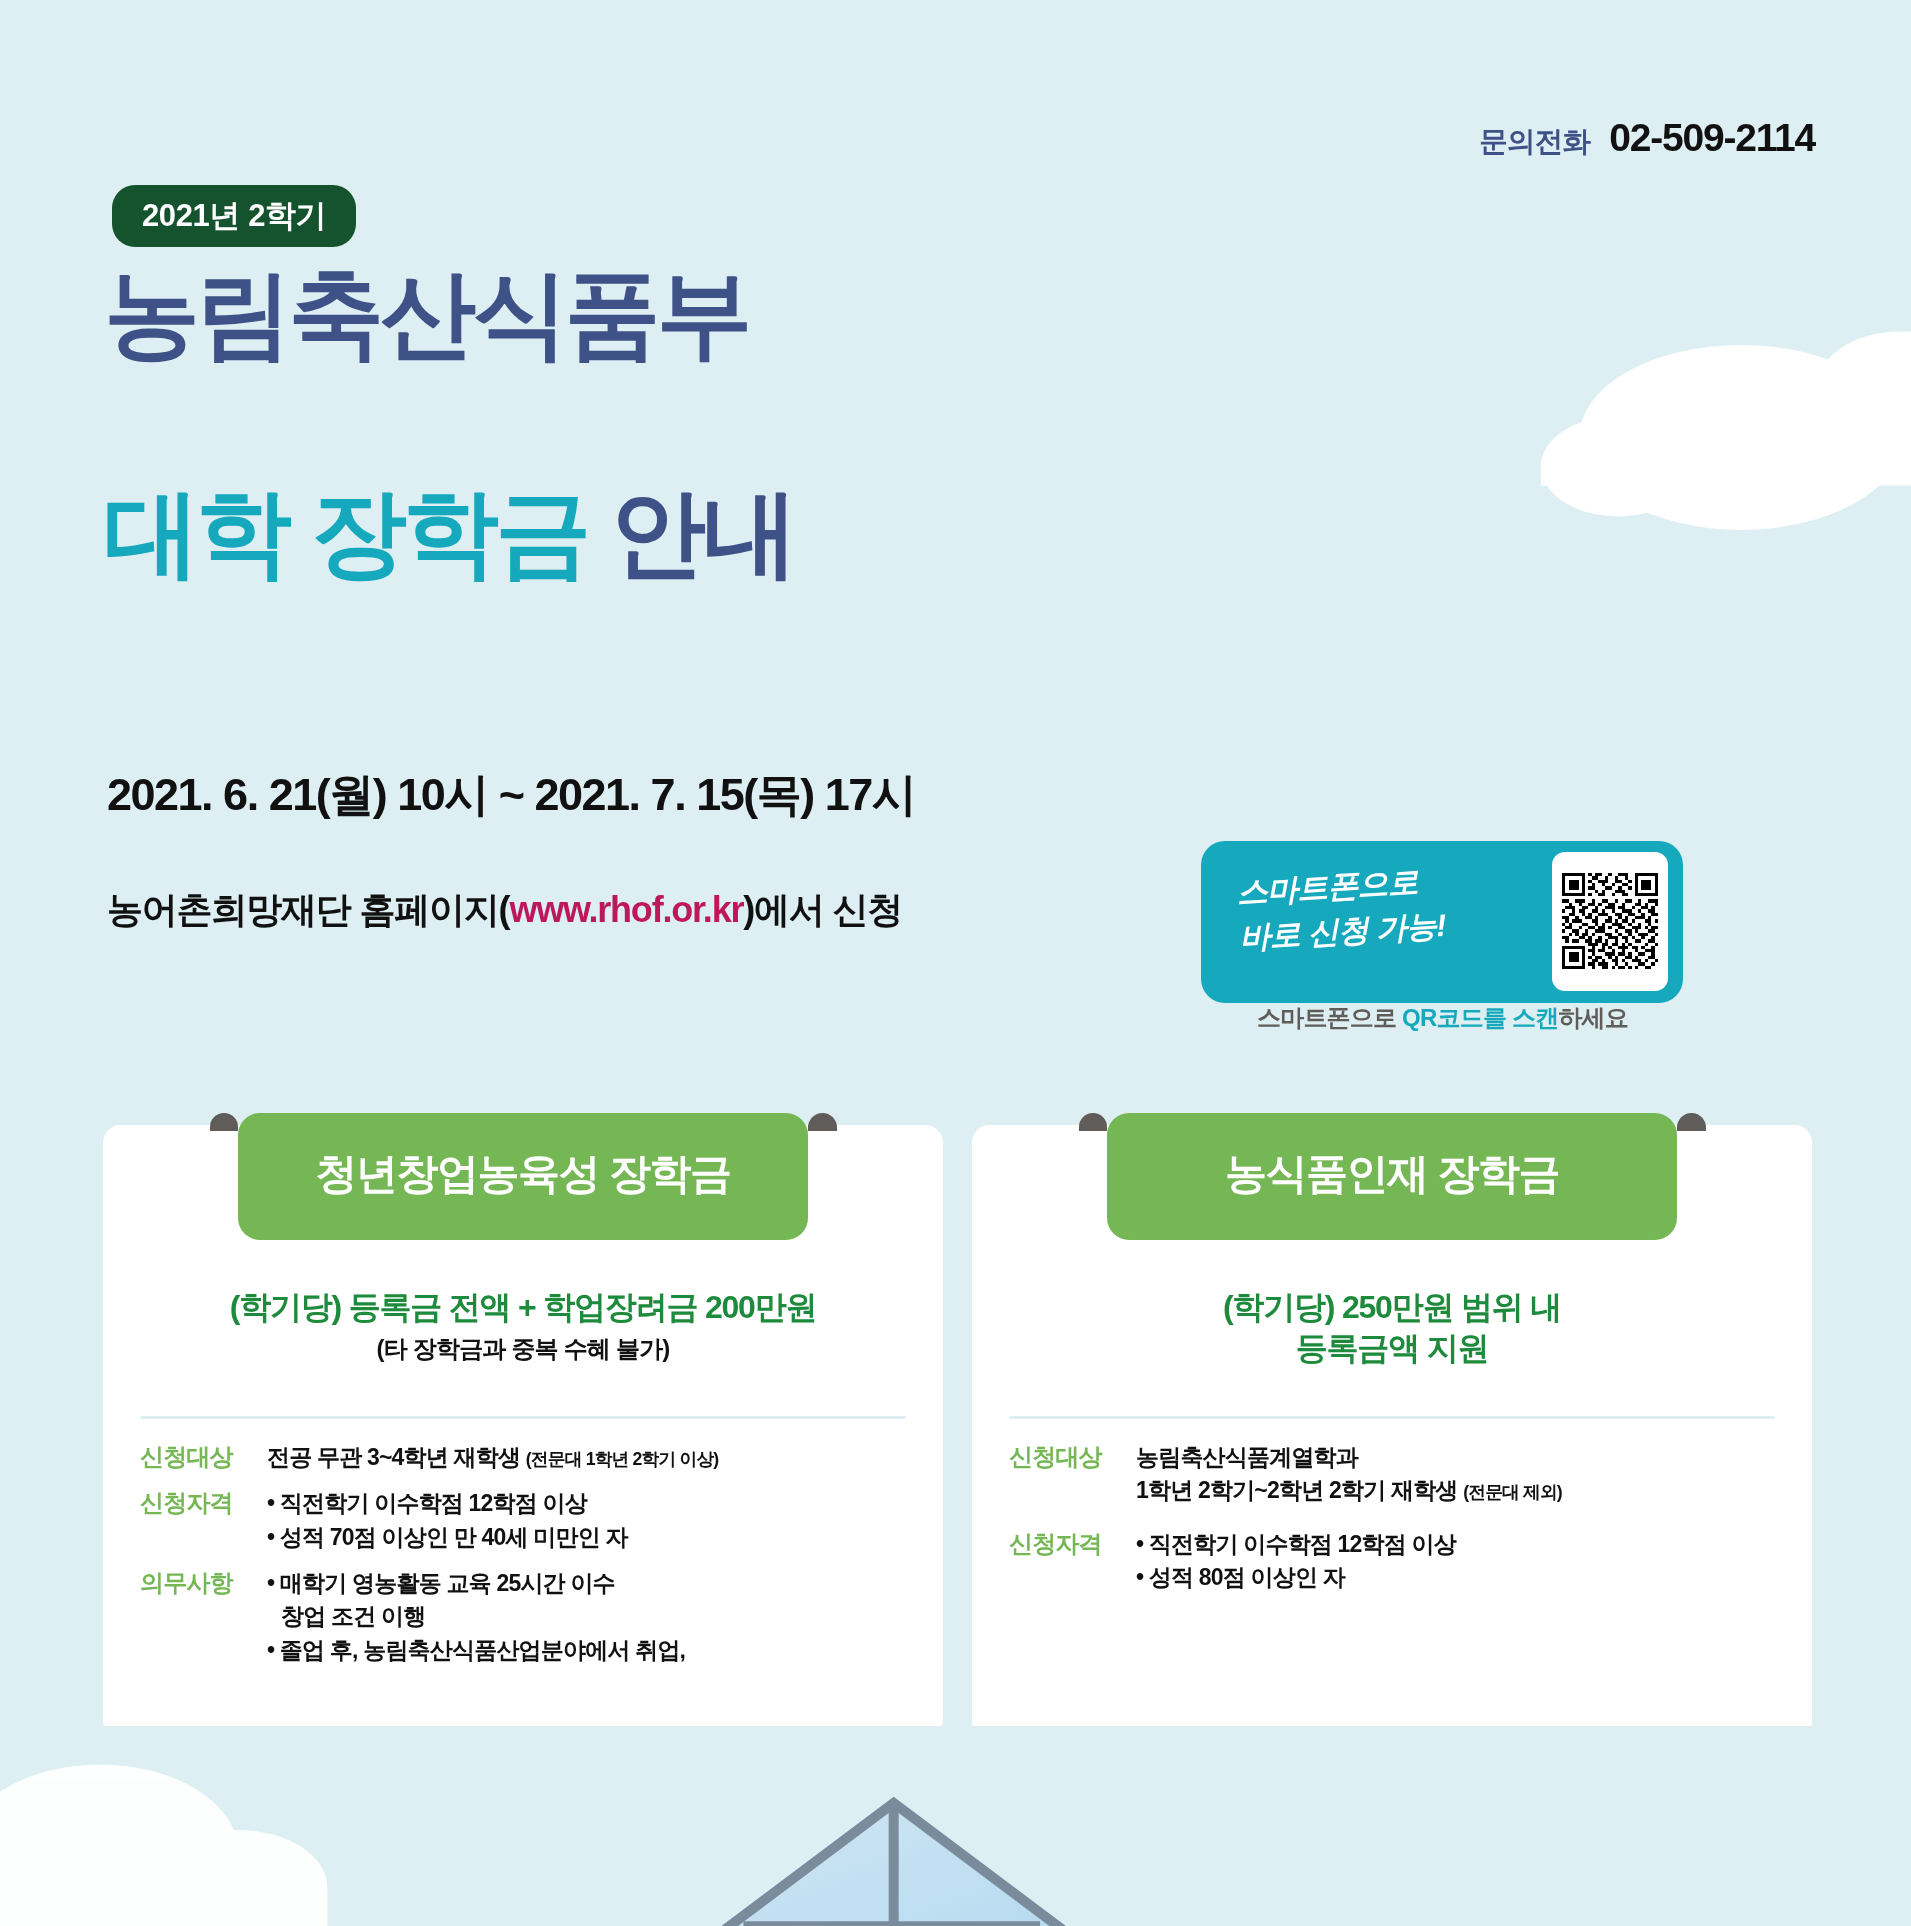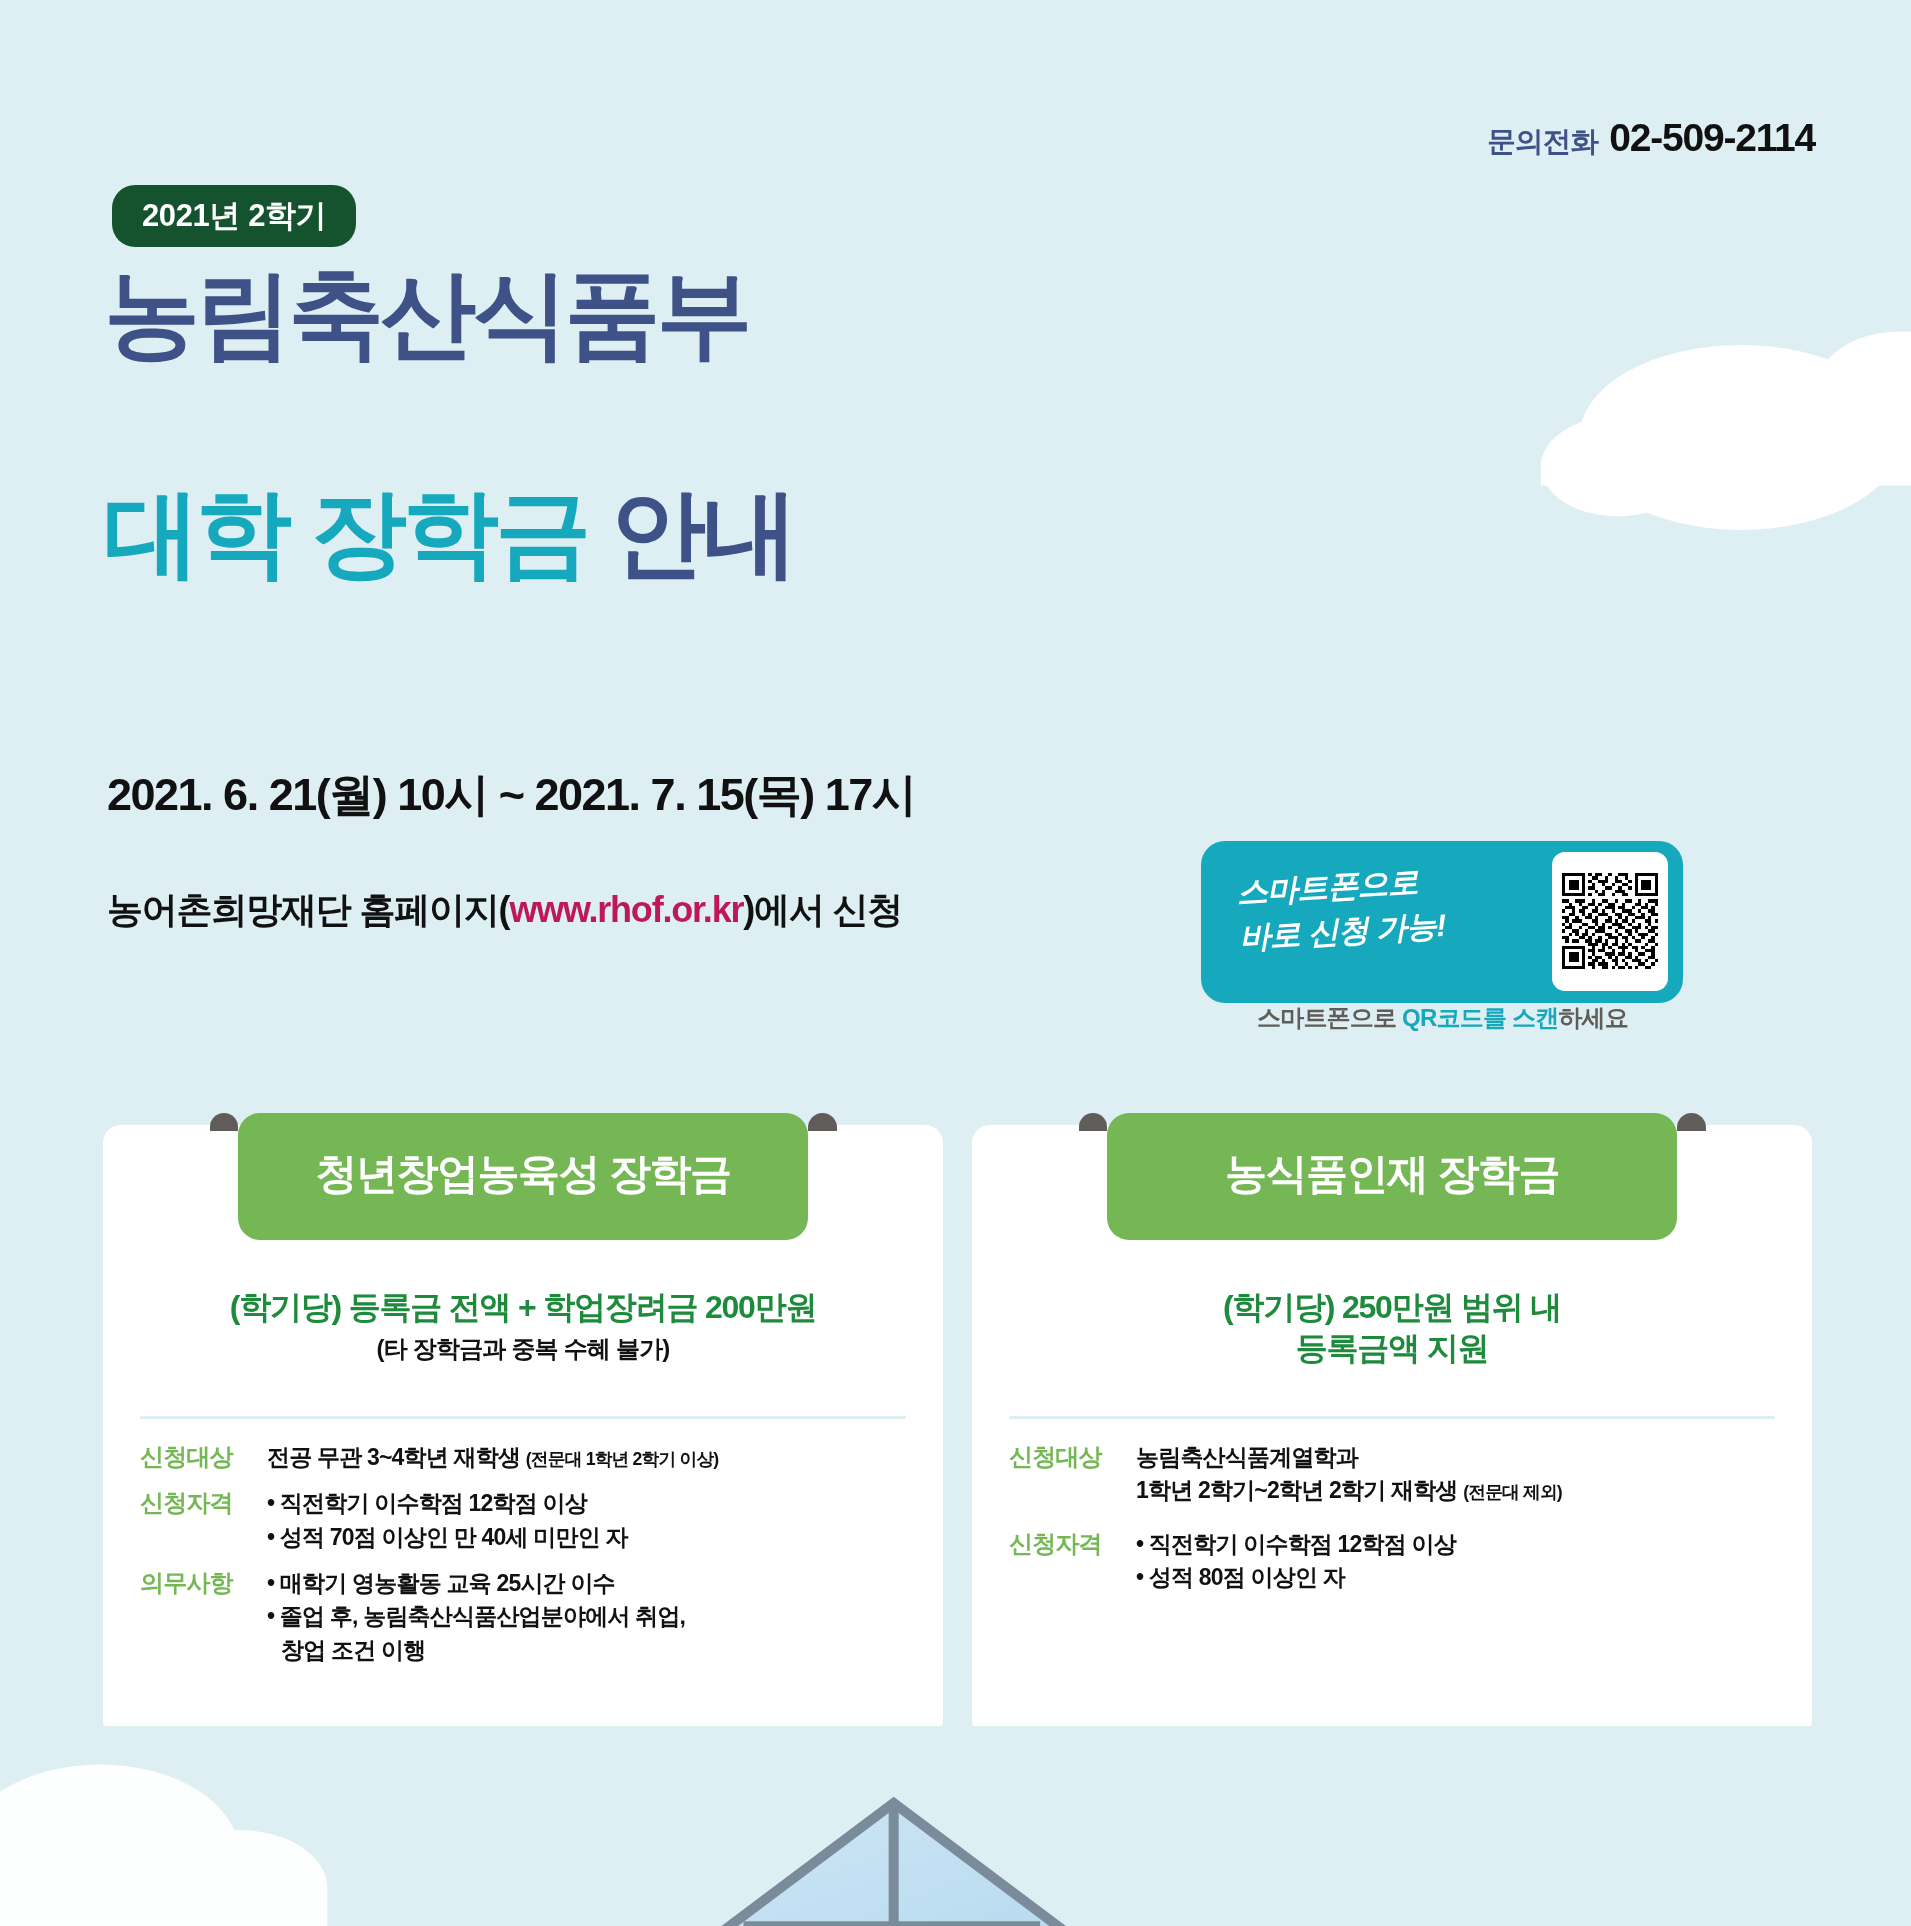--- a/index.html
+++ b/index.html
@@ -12,21 +12,21 @@
     position:relative;
   }
 
   
   #poster { position:relative; width:1911px; height:2703px; background:#DDEFF2; overflow:hidden; }
 
   
   .phone-line{
     position:absolute; right:96px; top:116px;
     font-size:35px; font-weight:700; letter-spacing:-0.8px;
-    white-space:nowrap; display:flex; align-items:baseline; gap:11px;
+    white-space:nowrap; display:flex; align-items:baseline; gap:19px;
   }
   .phone-label{ color:#3E5288; font-size:28.5px; font-weight:700; }
   .phone-num{ color:#111111; font-size:39px; font-weight:700; letter-spacing:-1.2px;}
 
   .semester-pill{
     position:absolute; left:112px; top:185px;
     background:#14532d; color:#FFFFFF;
     font-size:31px; font-weight:700; letter-spacing:-0.4px;
     padding:10px 30px; border-radius:23px;
     display:inline-block; white-space:nowrap;
@@ -436,22 +436,22 @@
         <div class="row-body bullets">
           <div class="ln">• 직전학기 이수학점 12학점 이상</div>
           <div class="ln">• 성적 70점 이상인 만 40세 미만인 자</div>
         </div>
       </div>
 
       <div class="row">
         <div class="row-label">의무사항</div>
         <div class="row-body bullets">
           <div class="ln">• 매학기 영농활동 교육 25시간 이수</div>
+          <div class="ln" style="text-indent:0;padding-left:14px;">창업 조건 이행</div>
           <div class="ln">• 졸업 후, 농림축산식품산업분야에서 취업,</div>
-          <div class="ln" style="text-indent:0;padding-left:14px;">창업 조건 이행</div>
         </div>
       </div>
 
     </div>
   </div>
 
   <div class="card card-right">
     <div class="ribbon">
       <div class="fold fold-l"></div>
       <div class="fold fold-r"></div>

